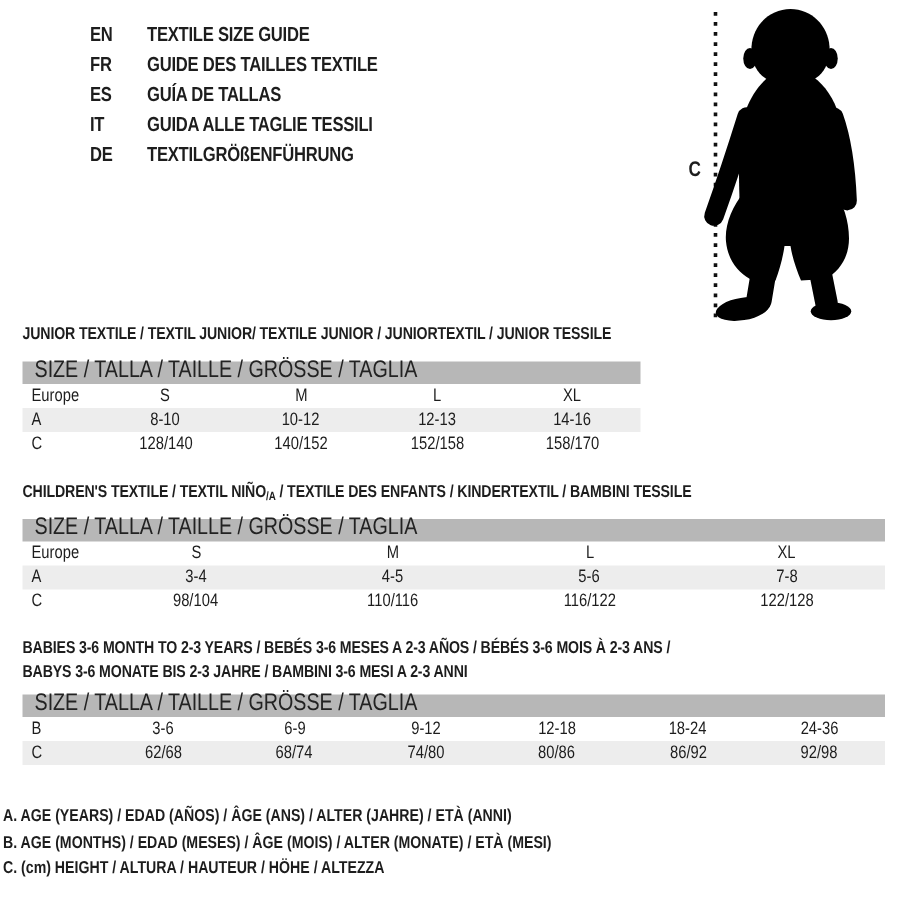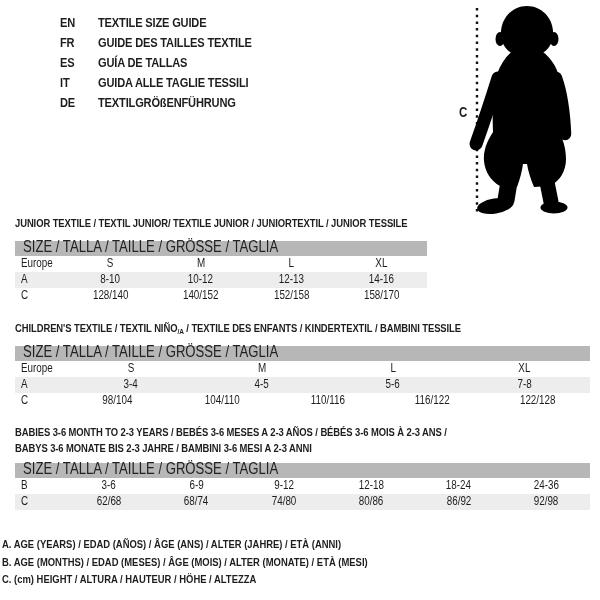--- a/index.html
+++ b/index.html
@@ -142,21 +142,20 @@
     <div class="tbl-row shaded">
       <div class="cell-label"><span class="cnd-l">A</span></div>
       <div class="cell"><span class="cnd-c">3-4</span></div>
       <div class="cell"><span class="cnd-c">4-5</span></div>
       <div class="cell"><span class="cnd-c">5-6</span></div>
       <div class="cell"><span class="cnd-c">7-8</span></div>
     </div>
     <div class="tbl-row">
       <div class="cell-label"><span class="cnd-l">C</span></div>
       <div class="cell"><span class="cnd-c">98/104</span></div>
-      <div class="cell"><span class="cnd-c">104/110</span></div>
       <div class="cell"><span class="cnd-c">110/116</span></div>
       <div class="cell"><span class="cnd-c">116/122</span></div>
       <div class="cell"><span class="cnd-c">122/128</span></div>
     </div>
   </div>
 
   <div class="tbl-title t3-title">
     <div><span class="cnd-l">BABIES 3-6 MONTH TO 2-3 YEARS / BEBÉS 3-6 MESES A 2-3 AÑOS / BÉBÉS 3-6 MOIS À 2-3 ANS /</span></div>
     <div><span class="cnd-l">BABYS 3-6 MONATE BIS 2-3 JAHRE / BAMBINI 3-6 MESI A 2-3 ANNI</span></div>
   </div>

